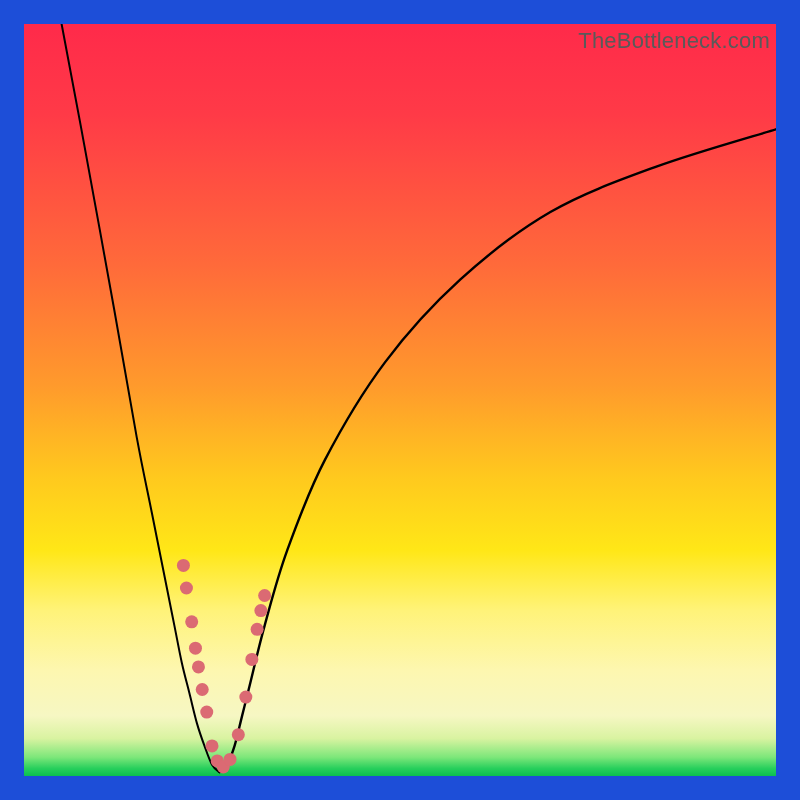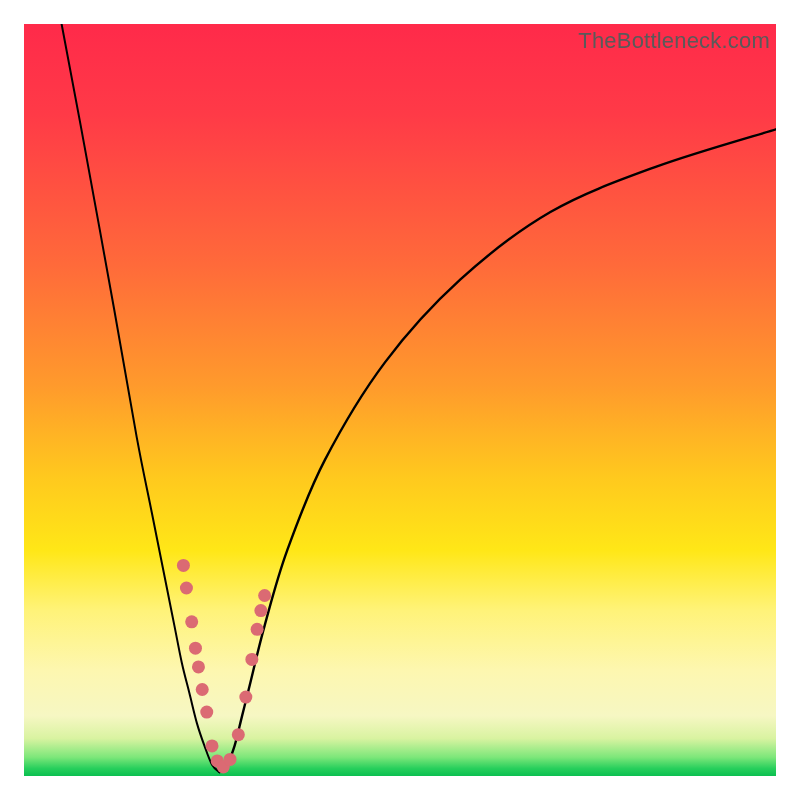--- a/index.html
+++ b/index.html
@@ -10,21 +10,21 @@
     height: 800px;
     overflow: hidden;
     font-family: Arial, Helvetica, sans-serif;
   }
   .frame {
     position: absolute;
     top: 0;
     left: 0;
     width: 800px;
     height: 800px;
-    background: #ffffff;
+    background: #1d4ed8;
   }
   .plot-area {
     position: absolute;
     left: 24px;
     top: 24px;
     width: 752px;
     height: 752px;
     
     background: linear-gradient(
       to bottom,

